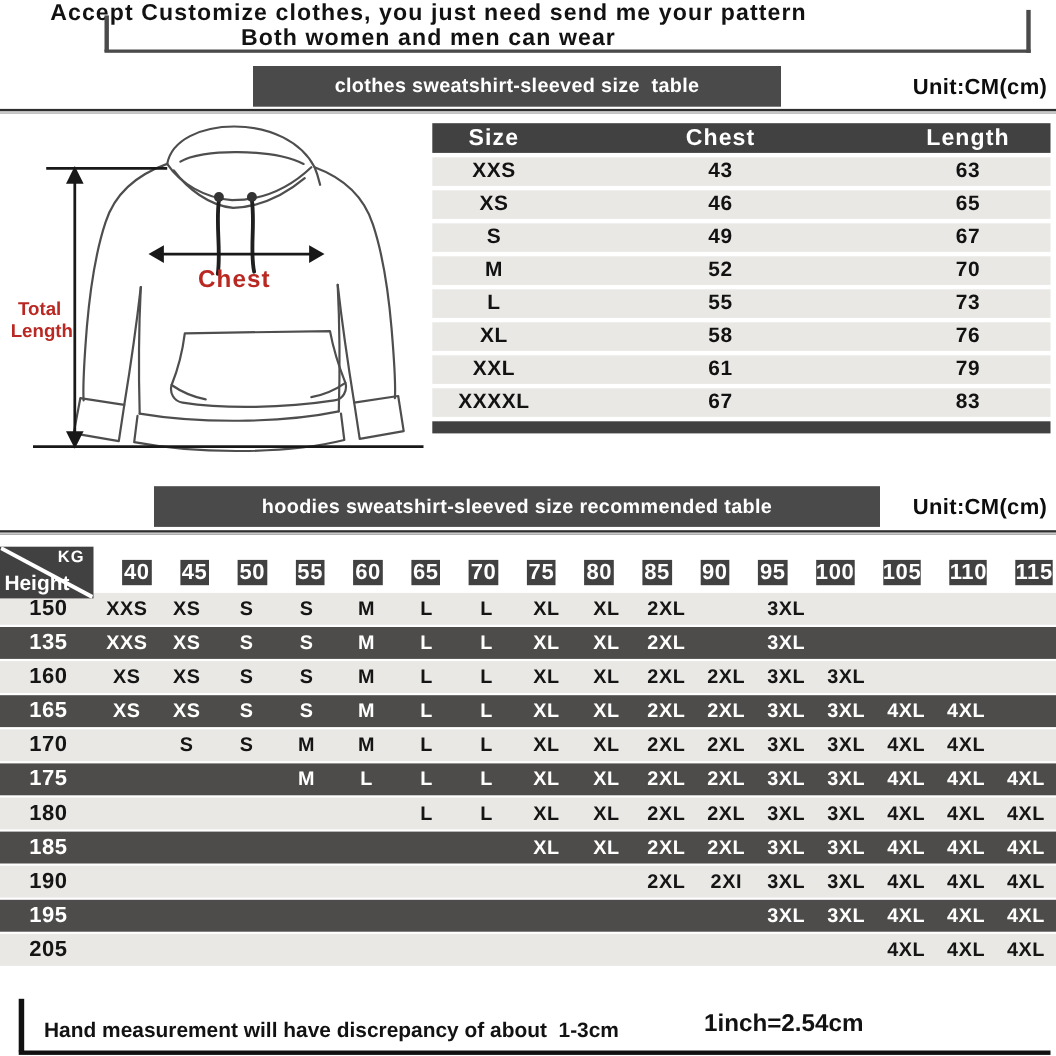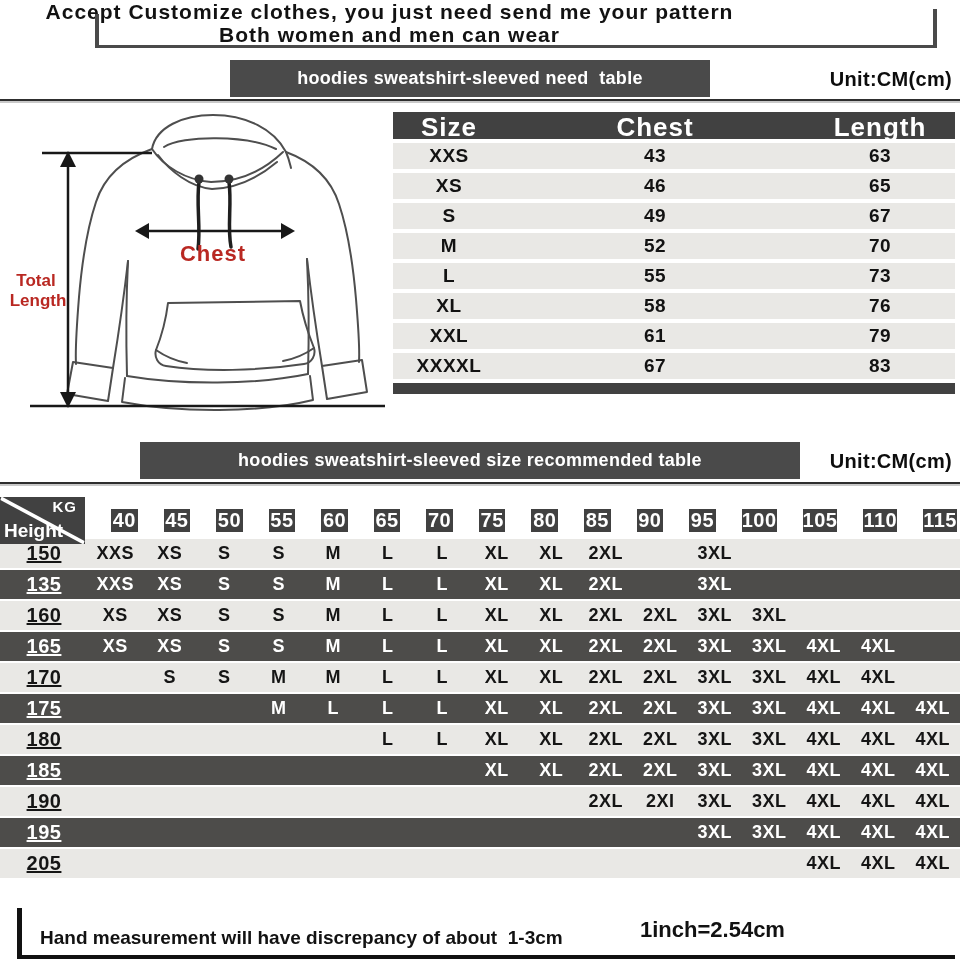--- a/index.html
+++ b/index.html
@@ -27,58 +27,58 @@
   .hr { position:absolute; left:0; width:960px; height:4px; background:#2e2e2e; border-bottom:2px solid #c9c9c9; }
   #hr1 { top:99px; } #hr2 { top:482px; }
 
   
   #diagram { position:absolute; left:0; top:105px; width:395px; height:335px; }
 
   
   #size-table { position:absolute; left:393px; top:112px; width:562px; }
   .st-row { display:grid; grid-template-columns:112px 300px 150px; height:26px; margin-bottom:4px;
     background:#e9e8e5; align-items:center; text-align:center; font-size:19px; letter-spacing:.5px; }
-  .st-head { background:#414141; color:#fff; height:27px; font-size:26px; letter-spacing:1px; }
+  .st-head { background:#414141; color:#fff; height:27px; font-size:21px; letter-spacing:1px; }
   .st-foot { height:11px; background:#414141; margin-bottom:0; }
 
   
   #rec-table { position:absolute; left:0; top:497px; width:960px; }
   .rec-head { display:grid; grid-template-columns:88px repeat(16,1fr); height:37px; margin-bottom:5px;gap:20px; }
   .w-cell { background:#414141; color:#fff; margin:12px 3px; display:flex; align-items:center;
     justify-content:center; font-size:20px; letter-spacing:.5px; }
   .corner { position:relative; background:#414141; color:#fff; margin-right:3px; }
   .corner svg { position:absolute; left:0; top:0; width:100%; height:100%; }
   .corner .kg  { position:absolute; top:1px; right:8px; font-size:15px; letter-spacing:1px; }
   .corner .hgt { position:absolute; bottom:2px; left:4px; font-size:19px; }
   .rec-row { display:grid; grid-template-columns:88px repeat(16,1fr); height:29px; margin-bottom:2px;
     align-items:center; text-align:center; font-size:18px; letter-spacing:.5px; }
   .rec-row.light { background:#e9e8e5; color:#151515; }
   .rec-row.dark  { background:#4d4c4a; color:#ffffff; }
-  .rec-row .h { font-size:20px;text-decoration:underline; }
+  .rec-row .h { font-size:20px; }
 
   
   #footer { position:absolute; left:0; top:903px; width:960px; height:57px; }
   .f-left   { position:absolute; left:17px; top:5px;  width:5px;  height:48px; background:#111; }
   .f-bottom { position:absolute; left:17px; top:52px; width:938px; height:4px; background:#111; }
   .f-note { position:absolute; left:40px;  top:24px; font-size:19px; white-space:pre; }
   .f-conv { position:absolute; left:640px; top:14px; font-size:22px;text-align:center; }
 </style>
 </head>
 <body>
 
 <div id="top-banner">
   <div class="tb-line1">Accept Customize clothes, you just need send me your pattern</div>
   <div class="tb-line2">Both women and men can wear</div>
   <div class="frame-l"></div>
   <div class="frame-r"></div>
   <div class="frame-b"></div>
 </div>
 
 <div class="banner-box" id="head1-box">
-  <span>hoodies sweatshirt-sleeved need  table</span>
+  <span>clothes sweatshirt-sleeved size  table</span>
 </div>
 <div class="unit" id="unit1">Unit:CM(cm)</div>
 <div class="hr" id="hr1"></div>
 
 <div id="diagram">
   <svg viewBox="0 0 395 335" width="395" height="335">
     <g stroke="#4e4e4e" stroke-width="2" fill="none" stroke-linecap="round" stroke-linejoin="round">
 
       <path d="M152,44 C156,22 183,10 213,10 C246,10 274,24 286,47 C289,54 290,59 291,63"></path>
       <path d="M152,44 C164,62 186,75 211,77 C240,77 263,66 283,47"></path>

